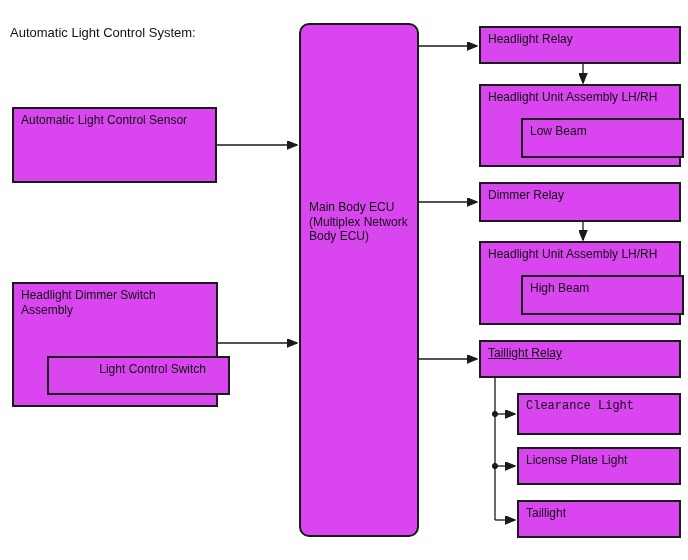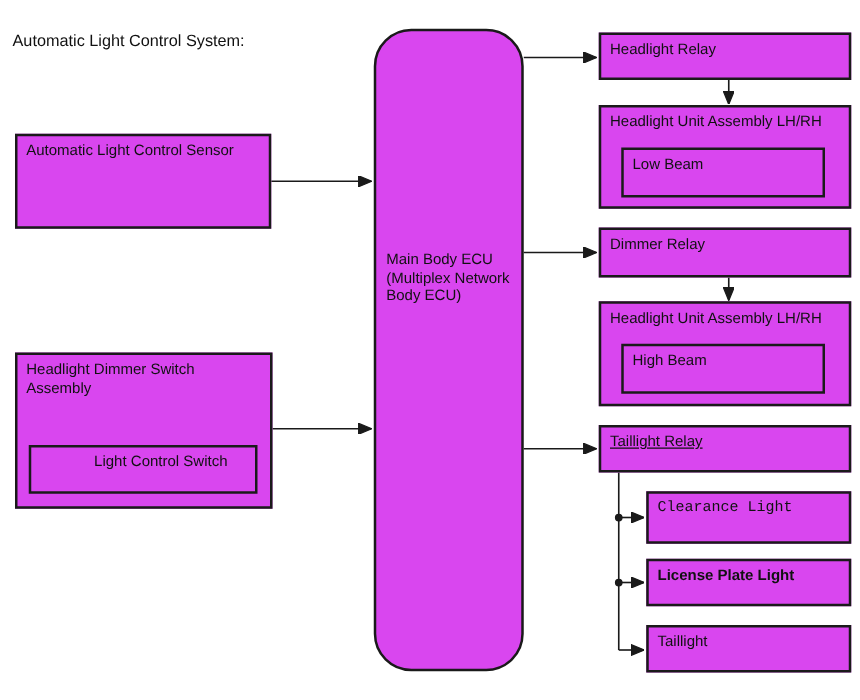--- a/index.html
+++ b/index.html
@@ -18,37 +18,37 @@
   .lbl { font-size:12px; line-height:1.22; padding:4px 7px; color:#111; }
   .connectors { position:absolute; left:0; top:0; width:688px; height:560px; }
 
   
   .sensor  { left:12px;  top:107px; width:205px; height:76px; }
   .dimmer  { left:12px;  top:282px; width:206px; height:125px; }
   .dimmer .lbl { width:150px; }
   .lcs     { left:9px;   top:72px;  width:183px; height:39px;text-align:right; }
 
   
-  .ecu     { left:299px; top:23px;  width:120px; height:514px; border-radius:30px; }
+  .ecu     { left:299px; top:23px;  width:120px; height:514px; border-radius:10px; }
   .ecu-lbl { position:absolute; left:8px; top:175px; width:99px;
              font-size:12px; line-height:1.22; }
 
   
   .hrelay  { left:479px; top:26px;  width:202px; height:38px; }
   .hunit1  { left:479px; top:84px;  width:202px; height:83px; }
   .lowbeam { left:16px;  top:32px;  width:163px; height:40px; }
   .drelay  { left:479px; top:182px; width:202px; height:40px; }
   .hunit2  { left:479px; top:241px; width:202px; height:84px; }
   .highbeam{ left:16px;  top:32px;  width:163px; height:40px; }
   .trelay  { left:479px; top:340px; width:202px; height:38px;text-decoration:underline; }
   .clear   { left:517px; top:393px; width:164px; height:42px;font-family:Liberation Mono, monospace; }
-  .license { left:517px; top:447px; width:164px; height:38px;font-weight:bold; }
+  .license { left:517px; top:447px; width:164px; height:38px; }
   .tail    { left:517px; top:500px; width:164px; height:38px; }
 
-  .inner { position:absolute; }
+  .inner { position:absolute;margin-left:24px; }
   svg line, svg circle, svg path { stroke:#1a1a1a; }
 </style>
 </head>
 <body>
 
 <div class="canvas">
 
   <div class="title">Automatic Light Control System:</div>
 
   <svg class="connectors" viewBox="0 0 688 560" fill="none">

